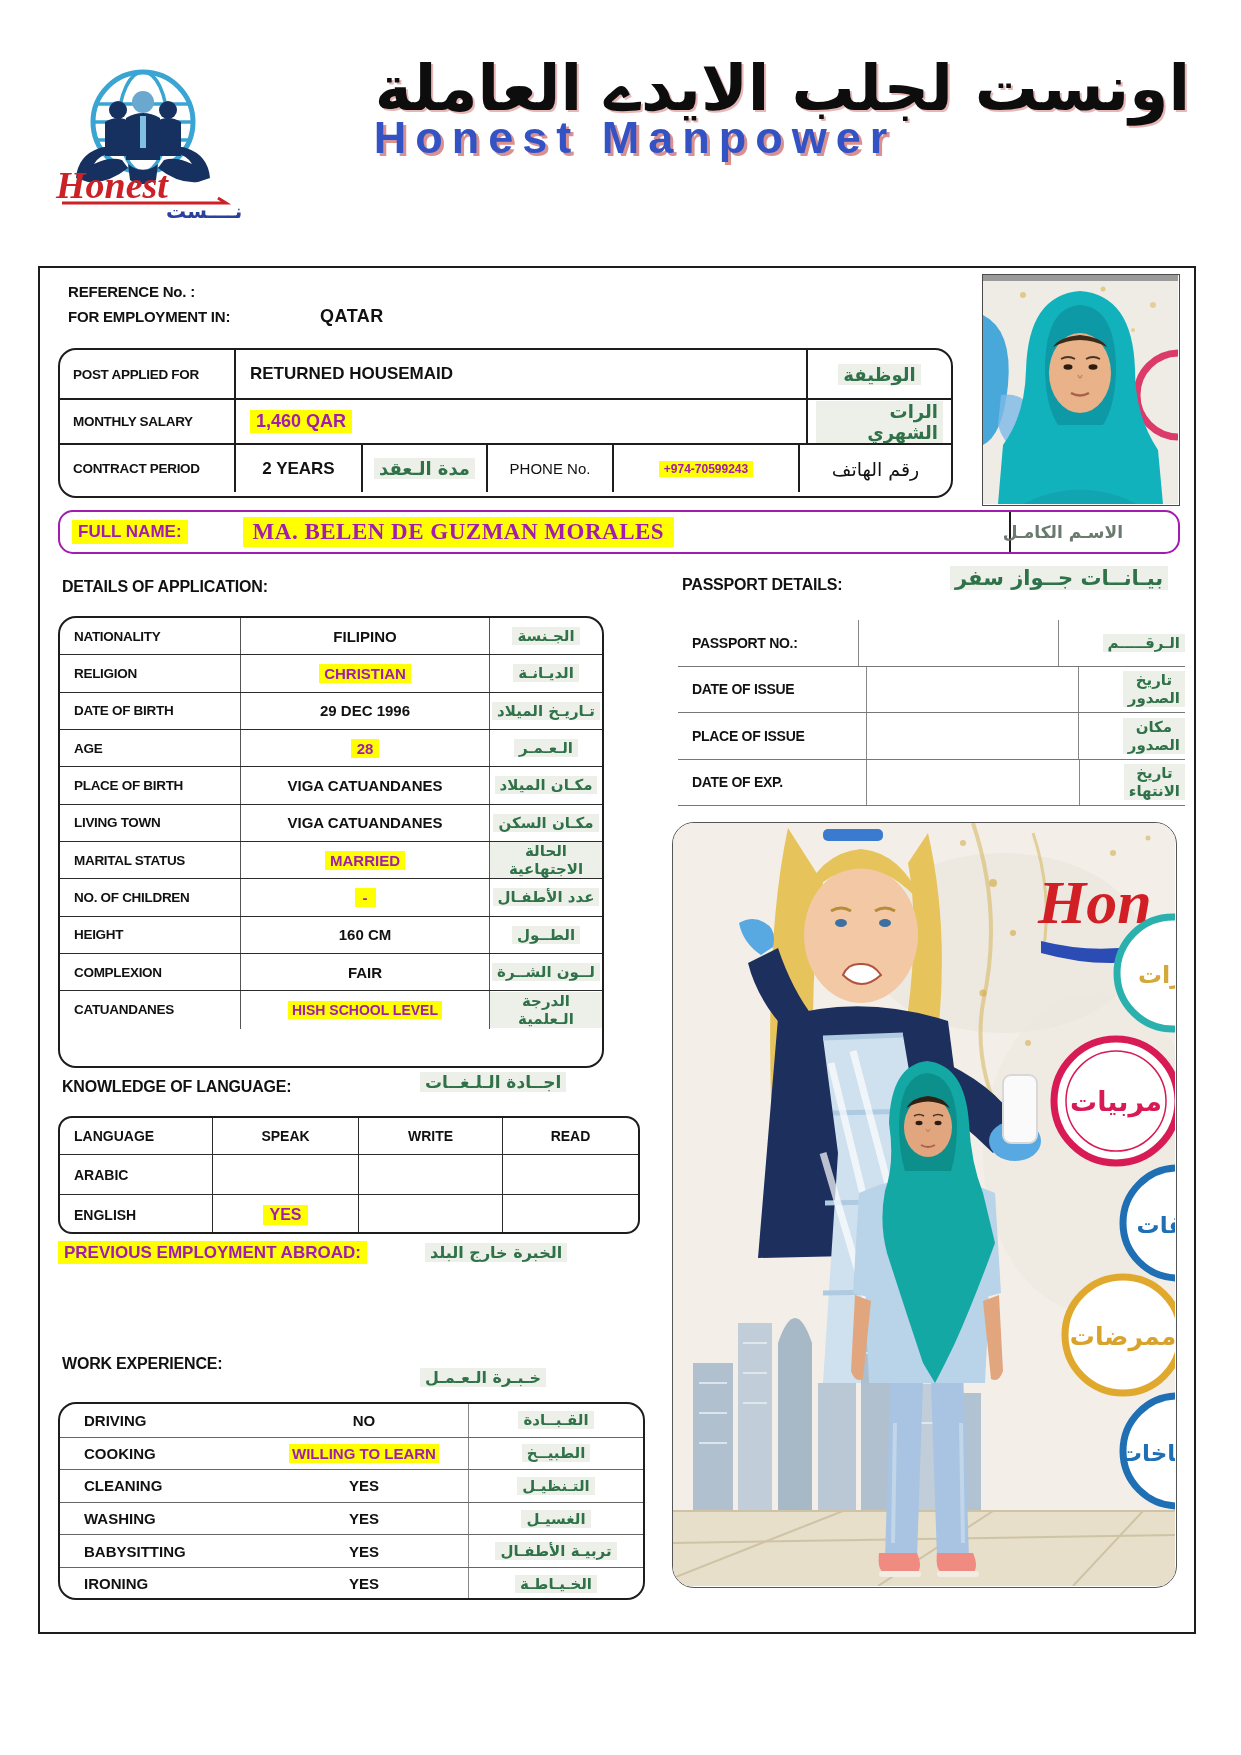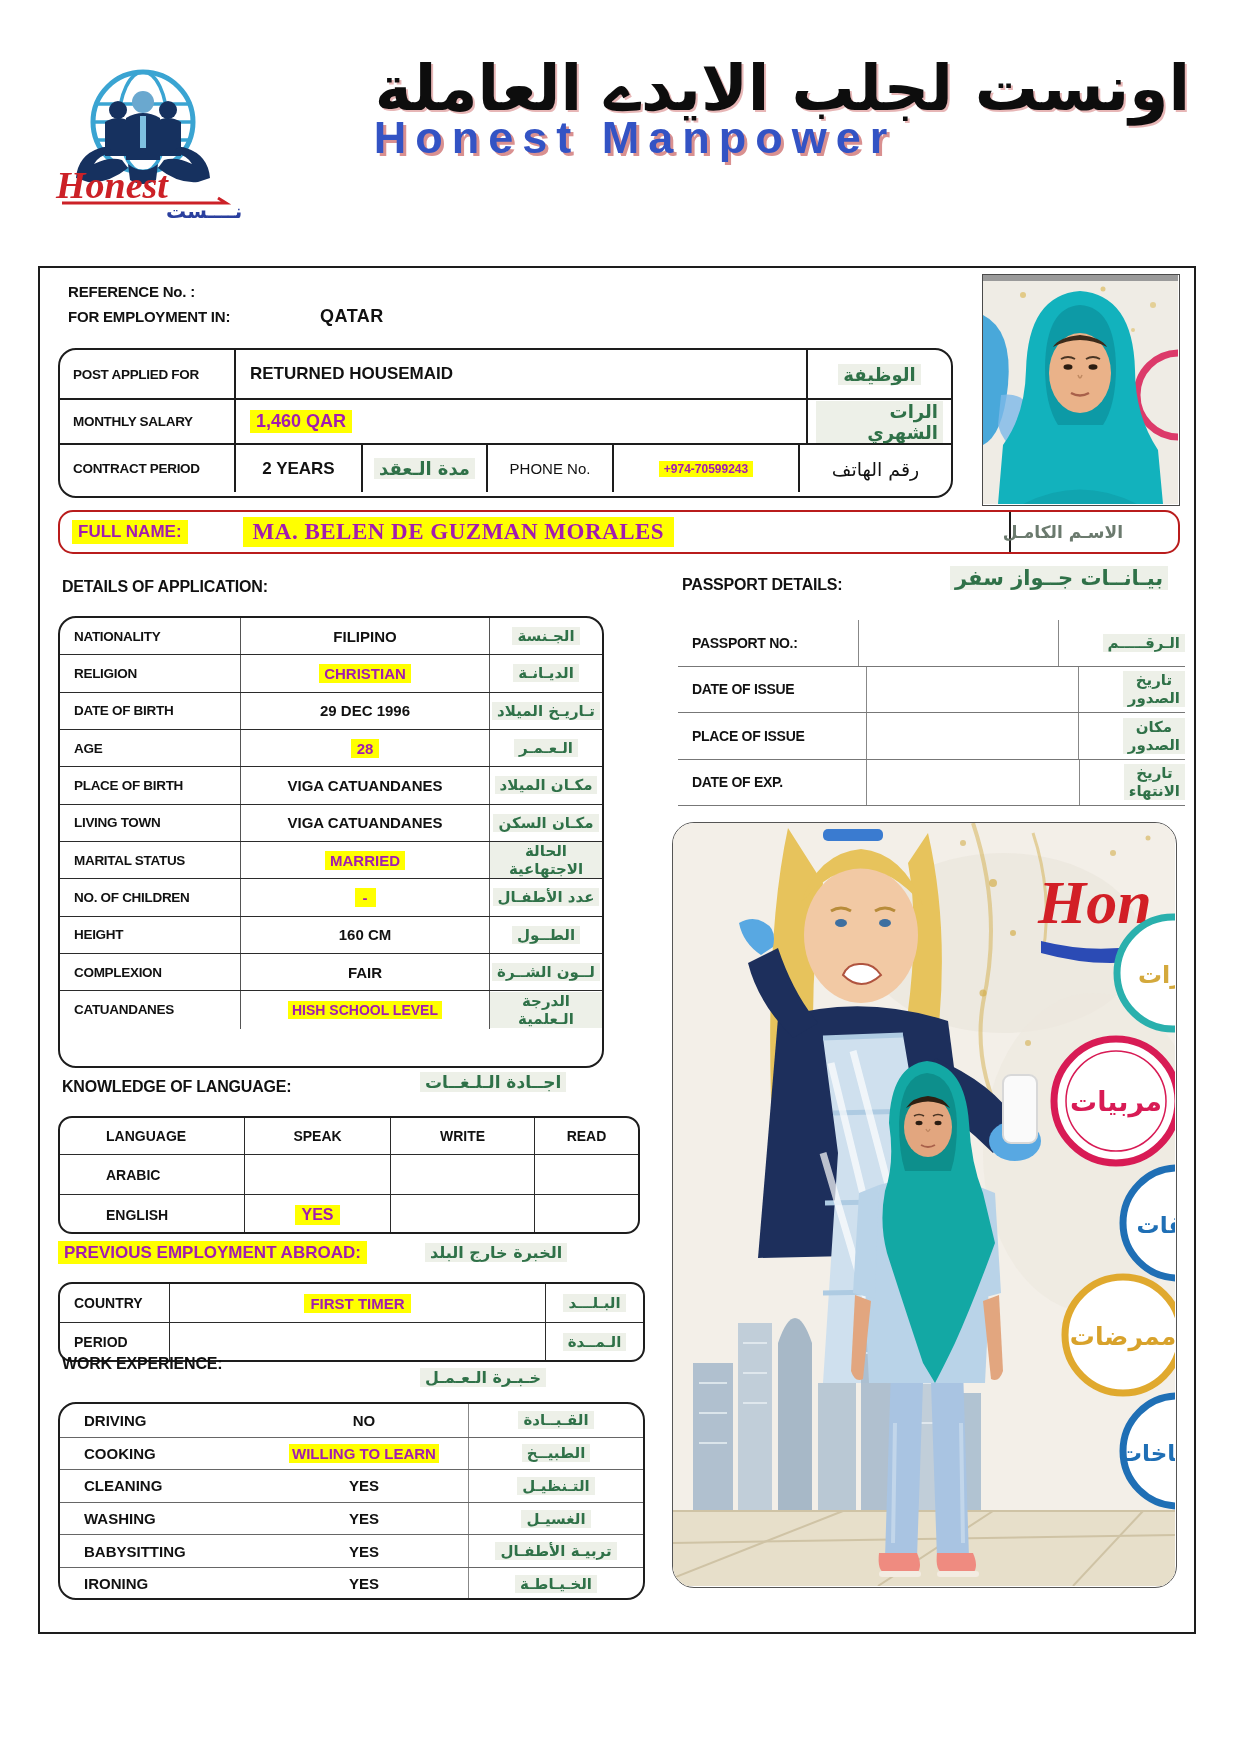--- a/index.html
+++ b/index.html
@@ -35,21 +35,21 @@
   .jcell{box-sizing:border-box;display:flex;align-items:center;padding:0 8px;}
   .jcell.br{border-right:2px solid #1d1d1d;}
   .jlabel{width:176px;font-size:13.5px;font-weight:bold;letter-spacing:-0.3px;padding-left:13px;}
   .jval{font-size:17px;font-weight:bold;}
   .jar{flex:1;justify-content:center;font-size:18px;font-weight:bold;}
 
   
   #photo-small{left:982px;top:274px;width:198px;height:232px;border:1.5px solid #4a4a4a;box-sizing:border-box;}
 
   
-  #fullname-bar{left:58px;top:510px;width:1122px;height:44px;border:2px solid #b91c1c;border-radius:15px;
+  #fullname-bar{left:58px;top:510px;width:1122px;height:44px;border:2px solid #a21caf;border-radius:15px;
     box-sizing:border-box;display:flex;align-items:center;overflow:hidden;}
   #fullname-label{margin-left:12px;font-size:17px;padding:2px 6px;}
   #fullname-value{margin-left:55px;font-family:"Liberation Serif",serif;font-size:23px;padding:2px 10px;letter-spacing:.5px;}
   #fullname-div{position:absolute;left:949px;top:0;width:2px;height:44px;background:#1d1d1d;}
   #fullname-ar{position:absolute;right:55px;font-size:17px;color:#6b7a6e;font-weight:bold;}
 
   .sechead{font-size:16px;font-weight:bold;letter-spacing:-0.2px;}
 
   
   #details-table{left:58px;top:616px;width:546px;height:452px;border:2px solid #1d1d1d;border-radius:18px;
@@ -72,21 +72,21 @@
   #photo-big{left:672px;top:822px;width:505px;height:766px;border:1.5px solid #555;border-radius:22px;
     box-sizing:border-box;overflow:hidden;}
 
   
   #lang-table{left:58px;top:1116px;width:582px;height:118px;border:2px solid #1d1d1d;border-radius:14px;
     box-sizing:border-box;overflow:hidden;}
   .lrow{display:flex;box-sizing:border-box;align-items:center;}
   .lrow.hdr{height:36px;}
   .lrow.body{height:40px;border-top:1.4px solid #2b2b2b;}
   .lc{box-sizing:border-box;align-self:stretch;display:flex;align-items:center;font-size:14px;font-weight:bold;}
-  .lc1{width:152px;padding-left:14px;margin-left:32px;}
+  .lc1{width:152px;padding-left:14px;}
   .lc2{width:146px;justify-content:center;border-left:1.4px solid #2b2b2b;}
   .lc3{width:144px;justify-content:center;border-left:1.4px solid #2b2b2b;}
   .lc4{flex:1;justify-content:center;border-left:1.4px solid #2b2b2b;}
 
   
   #prev-table{left:58px;top:1282px;width:587px;height:80px;border:2px solid #1d1d1d;border-radius:14px;
     box-sizing:border-box;overflow:hidden;}
   .vrow{display:flex;height:38px;align-items:center;box-sizing:border-box;}
   .vrow+.vrow{border-top:1.4px solid #2b2b2b;}
   .vlabel{width:110px;padding-left:14px;font-size:14px;font-weight:bold;box-sizing:border-box;align-self:stretch;
@@ -456,36 +456,20 @@
       <div class="lc lc3"></div>
       <div class="lc lc4"></div>
     </div>
   </div>
 
   <div class="abs" style="left:58px;top:1243px;">
     <span class="hl" style="font-size:17px;padding:2px 6px;">PREVIOUS EMPLOYMENT ABROAD:</span>
   </div>
   <div class="abs ar grn" style="left:425px;top:1243px;width:185px;font-size:16px;font-weight:bold;text-align:left;"><span class="arpatch">الخبرة خارج البلد</span></div>
 
-  <div class="abs" id="prev-table">
-    <div class="vrow">
-      <div class="vlabel">COUNTRY</div>
-      <div class="vval"><span class="hl" style="padding:1px 6px;">FIRST TIMER</span></div>
-      <div class="var ar grn">
-          <span class="arpatch">البـلـــد</span>
-        </div>
-    </div>
-    <div class="vrow">
-      <div class="vlabel">PERIOD</div>
-      <div class="vval"></div>
-      <div class="var ar grn">
-          <span class="arpatch">الـمــدة</span>
-        </div>
-    </div>
-  </div>
 
   <div class="abs sechead" style="left:62px;top:1312px;margin-top:43px;">WORK EXPERIENCE:</div>
   <div class="abs ar grn" style="left:420px;top:1368px;width:180px;font-size:16px;font-weight:bold;text-align:left;"><span class="arpatch">خـبـرة الـعـمـل</span></div>
 
   <div class="abs" id="work-table">
     <div class="wrow">
       <div class="wlabel">DRIVING</div>
       <div class="wval">NO</div>
       <div class="war ar grn">
           <span class="arpatch">القـبــادة</span>

